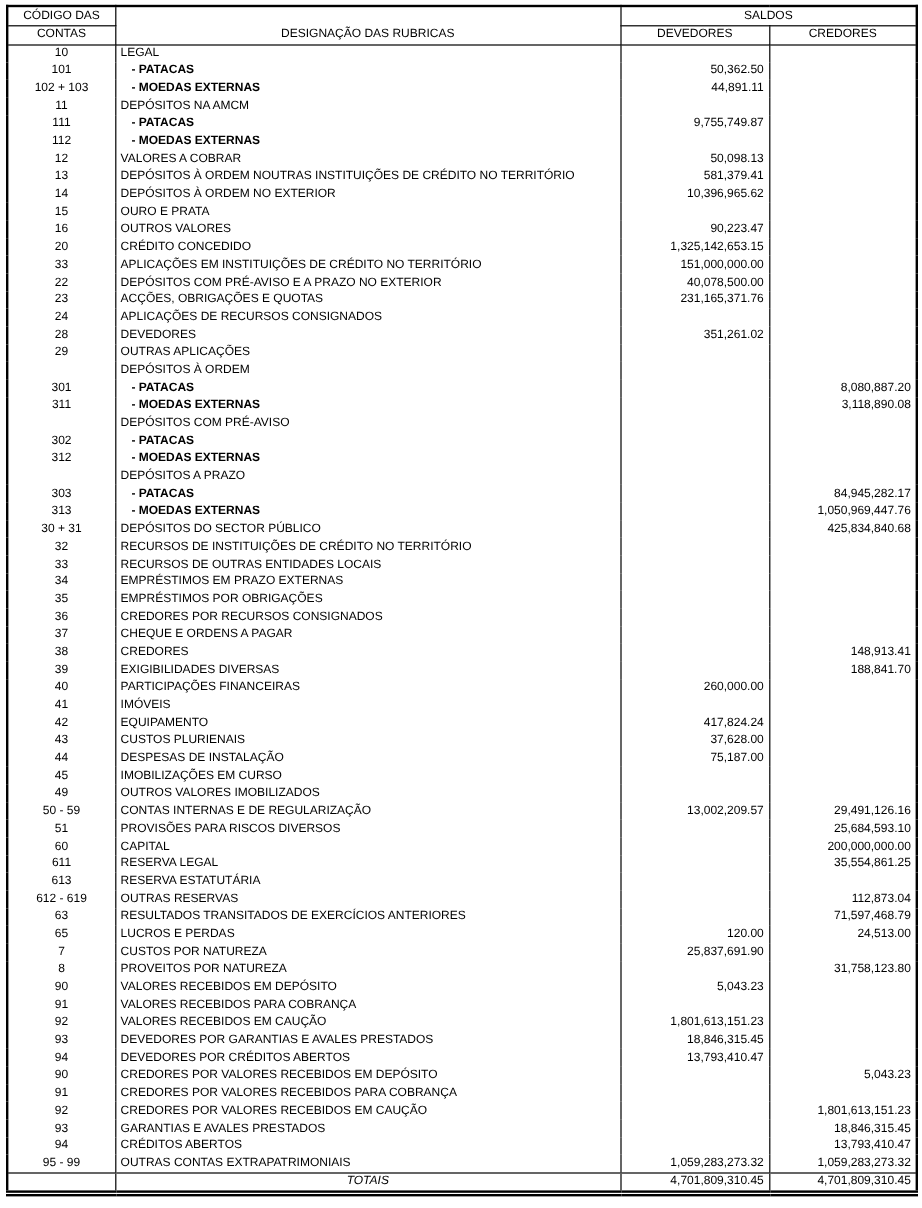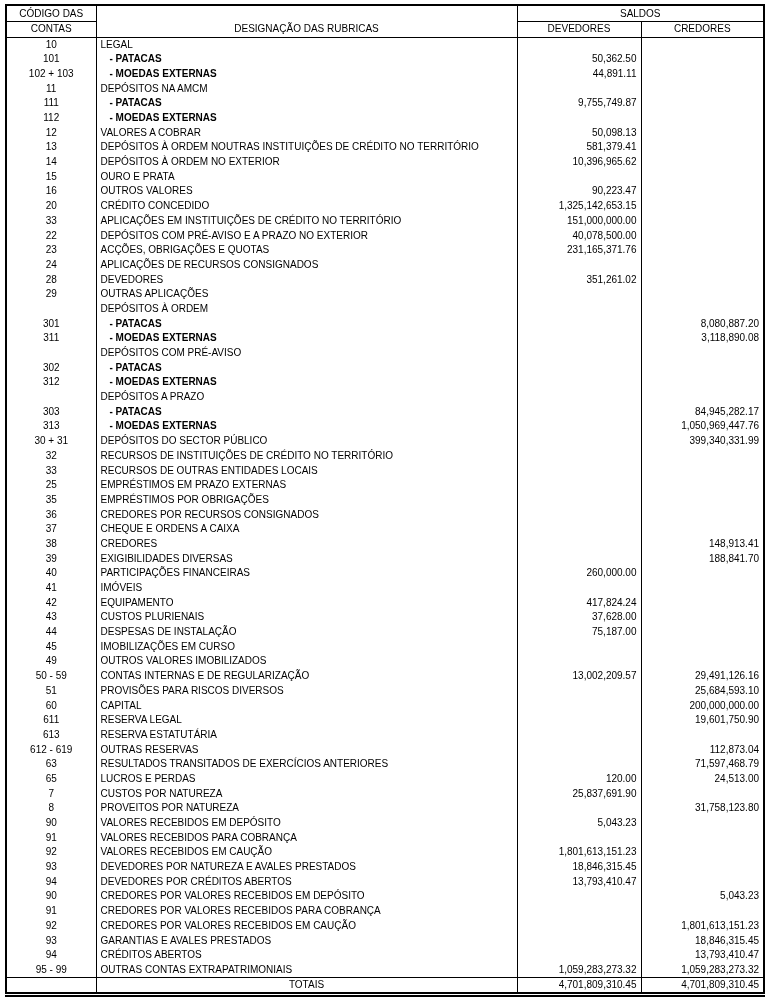--- a/index.html
+++ b/index.html
@@ -49,21 +49,21 @@
   td.col-code { text-align: center; }
   td.col-desig { text-align: left; padding-left: 4px; }
   td.col-desig.indent { padding-left: 13px; font-weight: bold; }
   td.col-num { text-align: right; padding-right: 4px; }
   tfoot td {
     border: 1px solid #000;
     border-bottom: 5px double #000;
     height: 17px;
     vertical-align: middle;
   }
-  tfoot td.totals-label { text-align: center; }
+  tfoot td.totals-label { text-align: center; font-style: italic; }
 </style>
 </head>
 <body>
 
 <div class="page">
   <table class="sheet">
     <colgroup>
       <col style="width:90px">
       <col style="width:421px">
       <col style="width:124px">
@@ -241,55 +241,55 @@
         <tr>
           <td class="col-code">313</td>
           <td class="col-desig indent">- MOEDAS EXTERNAS</td>
           <td class="col-num"></td>
           <td class="col-num">1,050,969,447.76</td>
         </tr>
         <tr>
           <td class="col-code">30 + 31</td>
           <td class="col-desig">DEPÓSITOS DO SECTOR PÚBLICO</td>
           <td class="col-num"></td>
-          <td class="col-num">399,340,331.99</td>
+          <td class="col-num">425,834,840.68</td>
         </tr>
         <tr>
           <td class="col-code">32</td>
           <td class="col-desig">RECURSOS DE INSTITUIÇÕES DE CRÉDITO NO TERRITÓRIO</td>
           <td class="col-num"></td>
           <td class="col-num"></td>
         </tr>
         <tr>
           <td class="col-code">33</td>
           <td class="col-desig">RECURSOS DE OUTRAS ENTIDADES LOCAIS</td>
           <td class="col-num"></td>
           <td class="col-num"></td>
         </tr>
         <tr>
-          <td class="col-code">25</td>
+          <td class="col-code">34</td>
           <td class="col-desig">EMPRÉSTIMOS EM PRAZO EXTERNAS</td>
           <td class="col-num"></td>
           <td class="col-num"></td>
         </tr>
         <tr>
           <td class="col-code">35</td>
           <td class="col-desig">EMPRÉSTIMOS POR OBRIGAÇÕES</td>
           <td class="col-num"></td>
           <td class="col-num"></td>
         </tr>
         <tr>
           <td class="col-code">36</td>
           <td class="col-desig">CREDORES POR RECURSOS CONSIGNADOS</td>
           <td class="col-num"></td>
           <td class="col-num"></td>
         </tr>
         <tr>
           <td class="col-code">37</td>
-          <td class="col-desig">CHEQUE E ORDENS A CAIXA</td>
+          <td class="col-desig">CHEQUE E ORDENS A PAGAR</td>
           <td class="col-num"></td>
           <td class="col-num"></td>
         </tr>
         <tr>
           <td class="col-code">38</td>
           <td class="col-desig">CREDORES</td>
           <td class="col-num"></td>
           <td class="col-num">148,913.41</td>
         </tr>
         <tr>
@@ -355,21 +355,21 @@
         <tr>
           <td class="col-code">60</td>
           <td class="col-desig">CAPITAL</td>
           <td class="col-num"></td>
           <td class="col-num">200,000,000.00</td>
         </tr>
         <tr>
           <td class="col-code">611</td>
           <td class="col-desig">RESERVA LEGAL</td>
           <td class="col-num"></td>
-          <td class="col-num">19,601,750.90</td>
+          <td class="col-num">35,554,861.25</td>
         </tr>
         <tr>
           <td class="col-code">613</td>
           <td class="col-desig">RESERVA ESTATUTÁRIA</td>
           <td class="col-num"></td>
           <td class="col-num"></td>
         </tr>
         <tr>
           <td class="col-code">612 - 619</td>
           <td class="col-desig">OUTRAS RESERVAS</td>
@@ -413,21 +413,21 @@
           <td class="col-num"></td>
         </tr>
         <tr>
           <td class="col-code">92</td>
           <td class="col-desig">VALORES RECEBIDOS EM CAUÇÃO</td>
           <td class="col-num">1,801,613,151.23</td>
           <td class="col-num"></td>
         </tr>
         <tr>
           <td class="col-code">93</td>
-          <td class="col-desig">DEVEDORES POR NATUREZA E AVALES PRESTADOS</td>
+          <td class="col-desig">DEVEDORES POR GARANTIAS E AVALES PRESTADOS</td>
           <td class="col-num">18,846,315.45</td>
           <td class="col-num"></td>
         </tr>
         <tr>
           <td class="col-code">94</td>
           <td class="col-desig">DEVEDORES POR CRÉDITOS ABERTOS</td>
           <td class="col-num">13,793,410.47</td>
           <td class="col-num"></td>
         </tr>
         <tr>

